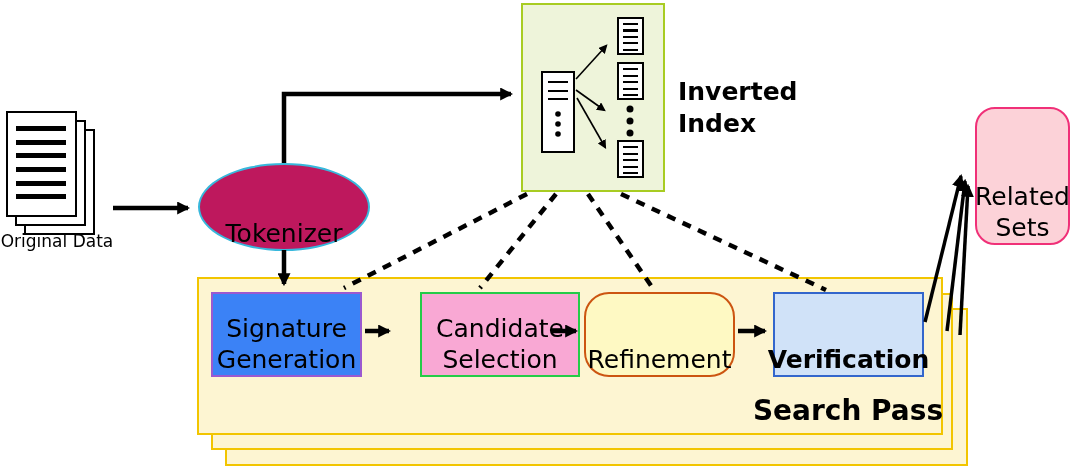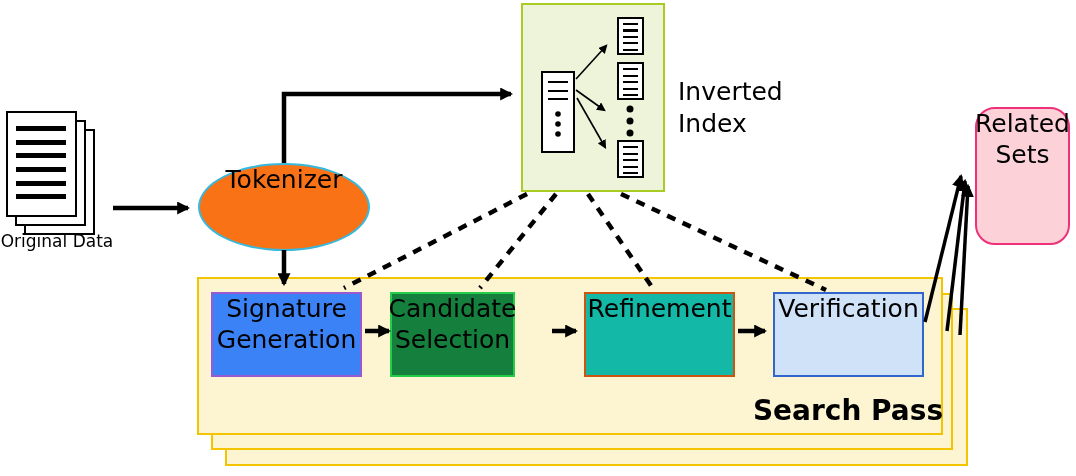--- a/index.html
+++ b/index.html
@@ -8,21 +8,21 @@
     font-family:"DejaVu Sans","Liberation Sans",sans-serif;color:#000;background:#fff;
   }
   .abs{position:absolute;box-sizing:border-box;}
   
   .doc-page{background:#fff;border:2.5px solid #000;width:71px;height:106px;}
   .doc-page-front::before{
     content:"";position:absolute;left:8px;right:9px;top:13px;height:74px;
     background:repeating-linear-gradient(to bottom,#000 0 5px,transparent 5px 13.7px);
   }
   
-  .node-box{display:flex;align-items:flex-start;justify-content:center;text-align:center;
+  .node-box{display:flex;align-items:flex-end;justify-content:center;text-align:center;
     border:2px solid #888;line-height:1.22;}
   .stage{width:151px;height:85px;font-size:25px;}
   
   .mini-doc{background:#fff;border:2px solid #000;width:27px;height:38px;position:absolute;}
   .mini-doc::before{
     content:"";position:absolute;left:4px;right:4px;top:4px;height:28px;
     background:repeating-linear-gradient(to bottom,#000 0 2px,transparent 2px 6.5px);
   }
   .term-list{background:#fff;border:2px solid #000;width:34px;height:82px;position:absolute;}
   .term-list::before{
@@ -41,41 +41,41 @@
   <div class="abs" style="left: 211px; top: 293px; width: 742px; height: 157px; border: 2px solid rgb(242, 197, 0); background-color: rgb(253, 245, 210);"></div>
   <div class="abs" style="left: 197px; top: 277px; width: 746px; height: 158px; border: 2px solid rgb(242, 197, 0); background-color: rgb(253, 245, 210);"></div>
 
   <div class="abs" style="left:728px;top:394px;width:240px;font-size:28px;text-align:center;font-weight:bold;">Search Pass</div>
 
   <div class="abs doc-page" style="left:24px;top:129px;"></div>
   <div class="abs doc-page" style="left:15px;top:120px;"></div>
   <div class="abs doc-page doc-page-front" style="left:6px;top:111px;"></div>
   <div class="abs label" style="left:0px;top:231px;width:114px;font-size:17px;text-align:center;">Original Data</div>
 
-  <div class="abs node-box" style="left: 198px; top: 163px; width: 172px; height: 88px; border-radius: 50%; font-size: 25px; background-color: #f97316; border-color: rgb(56, 184, 220);">
+  <div class="abs node-box" style="left: 198px; top: 163px; width: 172px; height: 88px; border-radius: 50%; font-size: 25px; background-color: #be185d; border-color: rgb(56, 184, 220);">
     <span>Tokenizer</span>
   </div>
 
   <div class="abs" style="left: 521px; top: 3px; width: 144px; height: 189px; border: 2px solid rgb(168, 204, 34); background-color: rgb(238, 244, 218);"></div>
   <div class="abs term-list" style="left:541px;top:71px;"></div>
   <div class="abs mini-doc" style="left:617px;top:17px;"></div>
   <div class="abs mini-doc" style="left:617px;top:62px;"></div>
   <div class="abs mini-doc" style="left:617px;top:140px;"></div>
-  <div class="abs label" style="left:678px;top:76px;width:125px;font-size:25px;line-height:1.28;">Inverted Index</div>
+  <div class="abs label" style="left:678px;top:76px;width:125px;font-size:25px;line-height:1.28;font-weight:bold;">Inverted Index</div>
 
   <div class="abs node-box stage" style="left: 211px; top: 292px; background-color: #3b82f6; border-color: rgb(155, 89, 208);">
     <span>Signature Generation</span>
   </div>
-  <div class="abs node-box stage" style="left: 390px; top: 292px; width: 125px; background-color: #15803d; border-color: rgb(37, 204, 72);">
+  <div class="abs node-box stage" style="left: 420px; top: 292px; width: 160px; background-color: #f9a8d4; border-color: rgb(37, 204, 72);">
     <span>Candidate Selection</span>
   </div>
-  <div class="abs node-box stage" style="left: 584px; top: 292px; background-color: #14b8a6; border-color: rgb(204, 85, 17);">
+  <div class="abs node-box stage" style="left: 584px; top: 292px; background-color: #fef9c3; border-color: rgb(204, 85, 17); border-radius: 25px;">
     <span>Refinement</span>
   </div>
-  <div class="abs node-box stage" style="left: 773px; top: 292px; background-color: rgb(208, 226, 248); border-color: rgb(51, 102, 204);">
+  <div class="abs node-box stage" style="left: 773px; top: 292px; background-color: rgb(208, 226, 248); border-color: rgb(51, 102, 204); font-weight: bold;">
     <span>Verification</span>
   </div>
 
   <div class="abs node-box" style="left: 975px; top: 107px; width: 95px; height: 138px; border-width: 2.5px; border-radius: 20px; font-size: 25px; background-color: rgb(252, 210, 216); border-color: rgb(240, 48, 120);">
     <span>Related Sets</span>
   </div>
 
   <svg id="overlay" width="1076" height="476" viewBox="0 0 1076 476">
     <defs>
       <marker id="ah" viewBox="0 0 12 12" refX="10" refY="6" markerWidth="13" markerHeight="13" markerUnits="userSpaceOnUse" orient="auto">

